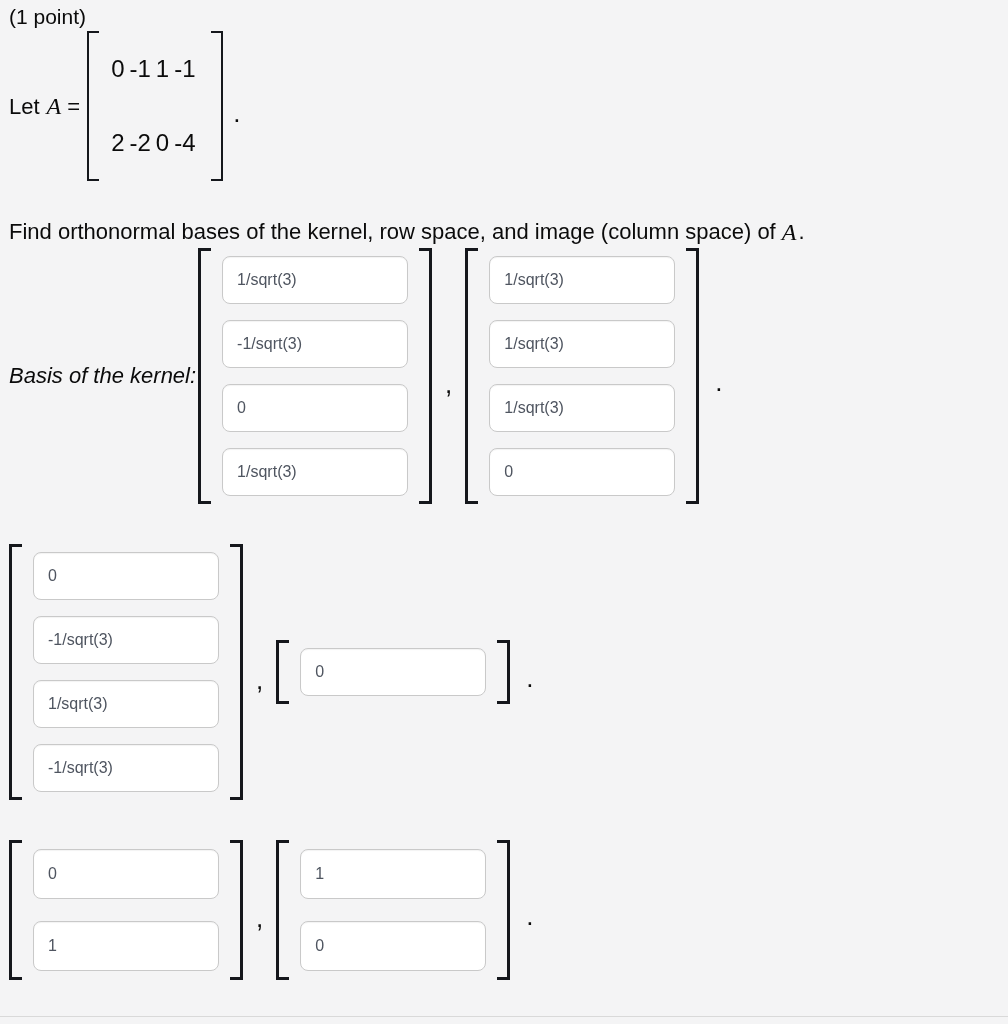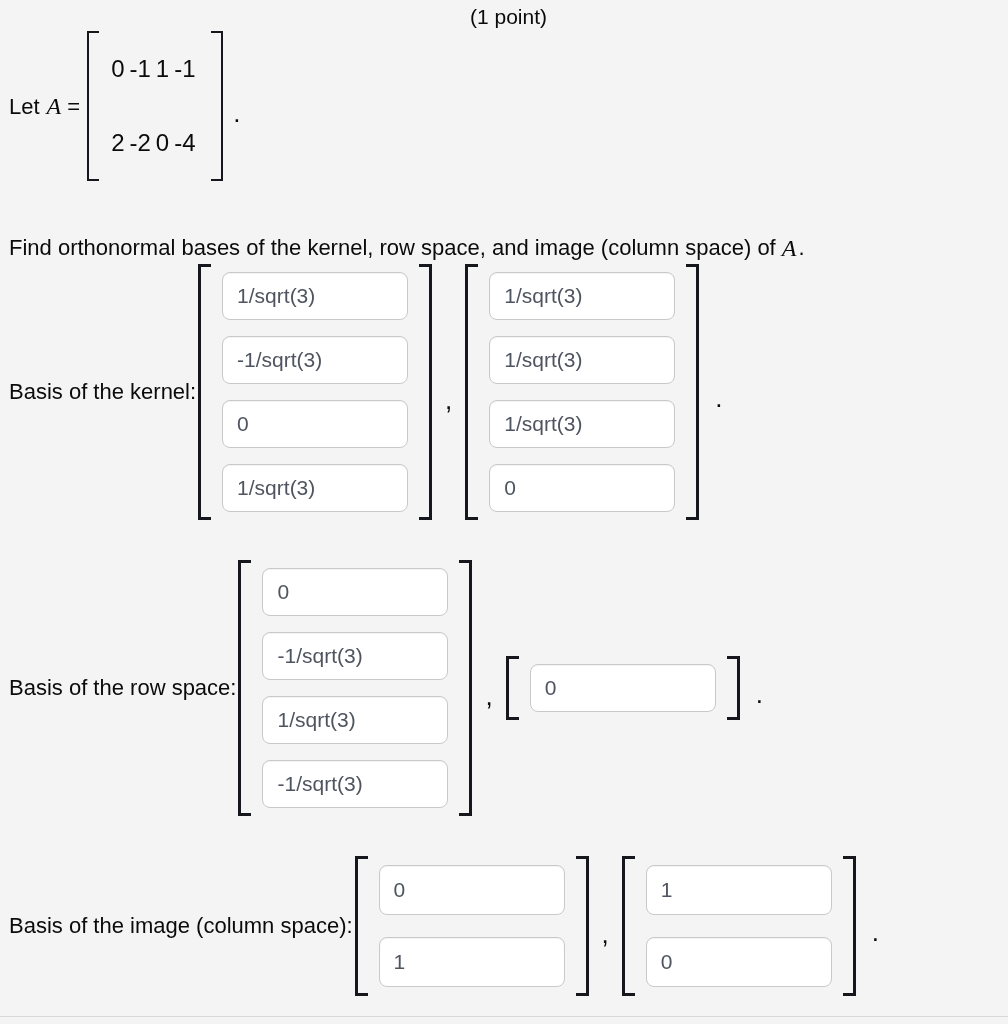--- a/index.html
+++ b/index.html
@@ -6,21 +6,21 @@
   html, body {
     width: 1008px; height: 1024px;
     background: #f4f4f5;
     font-family: "Liberation Sans", sans-serif;
     color: #0b0b0b;
     overflow: hidden;
     position: relative;
   }
   .page { padding: 4px 0 0 9px; }
 
-  .points { font-size: 21px; line-height: 25px; text-align: center; }
+  .points { font-size: 21px; line-height: 25px; }
 
   
   .let-row { display: flex; align-items: center; margin-top: 2px; }
   .let-text { font-size: 22px; display: flex; align-items: baseline; text-align: center; }
   .mathvar {
     font-family: "Liberation Serif", serif;
     font-style: italic;
     font-size: 24px;
     margin: 0 6px 0 7px;
   }
@@ -33,39 +33,39 @@
   .bk.r { border-left: none; }
   .mcells {
     display: flex; flex-direction: column; justify-content: space-between;
     padding: 24px 12px; min-width: 112px;
   }
   .mrow { display: flex; gap: 5px; font-size: 24px; color: #0b0b0b; }
 
   .sentence-period { font-size: 26px; margin-left: 10px; transform: translateY(7px); }
 
   
-  .prompt { margin-top: 54px; font-size: 22px; line-height: 26px; display: flex; align-items: flex-end; }
+  .prompt { margin-top: 38px; font-size: 22px; line-height: 26px; display: flex; align-items: flex-end; }
   .prompt .mathvar { margin: 0 2px 0 6px; }
   .prompt .dot { font-size: 22px; }
 
   
   .section { display: flex; align-items: center; }
   .section.kernel { margin-top: 3px; }
   .section.rowspace { margin-top: 40px; }
   .section.image { margin-top: 40px; }
-  .sec-label { font-size: 22px; white-space: nowrap; margin-right: 2px; }
+  .sec-label { font-size: 22px; white-space: nowrap; margin-right: 2px; font-style: italic; }
 
   .vector { display: flex; align-items: stretch; }
   .vec-col { display: flex; flex-direction: column; gap: 16px; padding: 8px 11px; }
   .image .vec-col { gap: 22px; padding: 9px 11px; }
   .vec-input {
     width: 186px; height: 48px;
     border: 1px solid #c9c9c9; border-radius: 8px;
     background: #ffffff; color: #4f5560;
-    font-size: 21px; font-family: "Liberation Sans", sans-serif;
+    font-size: 16px; font-family: "Liberation Sans", sans-serif;
     padding: 0 6px 0 14px;
     box-shadow: inset 0 1px 1px rgba(0,0,0,0.05);
     outline: none;
   }
   .image .vec-input { height: 50px; }
   .vec-comma { font-size: 26px; margin: 0 13px; align-self: center; transform: translateY(8px); }
   .vec-period { font-size: 26px; margin-left: 16px; align-self: center; transform: translateY(6px); }
 
   .bottom-divider {
     position: absolute; left: 0; right: 0; top: 1016px;
@@ -132,21 +132,20 @@
         <input class="vec-input" type="text" value="1/sqrt(3)" style="">
         <input class="vec-input" type="text" value="1/sqrt(3)" style="">
         <input class="vec-input" type="text" value="0" style="">
       </div>
       <div class="bk r"></div>
     </div>
     <span class="vec-period">.</span>
   </div>
 
   <div class="section rowspace">
-    <span class="sec-label">Basis of the row space:</span>
     <div class="vector">
       <div class="bk l"></div>
       <div class="vec-col">
         <input class="vec-input" type="text" value="0" style="">
         <input class="vec-input" type="text" value="-1/sqrt(3)" style="">
         <input class="vec-input" type="text" value="1/sqrt(3)" style="">
         <input class="vec-input" type="text" value="-1/sqrt(3)" style="">
       </div>
       <div class="bk r"></div>
     </div>
@@ -155,21 +154,20 @@
       <div class="bk l"></div>
       <div class="vec-col">
         <input class="vec-input" type="text" value="0" style="">
       </div>
       <div class="bk r"></div>
     </div>
     <span class="vec-period">.</span>
   </div>
 
   <div class="section image">
-    <span class="sec-label">Basis of the image (column space):</span>
     <div class="vector">
       <div class="bk l"></div>
       <div class="vec-col">
         <input class="vec-input" type="text" value="0" style="">
         <input class="vec-input" type="text" value="1" style="">
       </div>
       <div class="bk r"></div>
     </div>
     <span class="vec-comma">,</span>
     <div class="vector">

